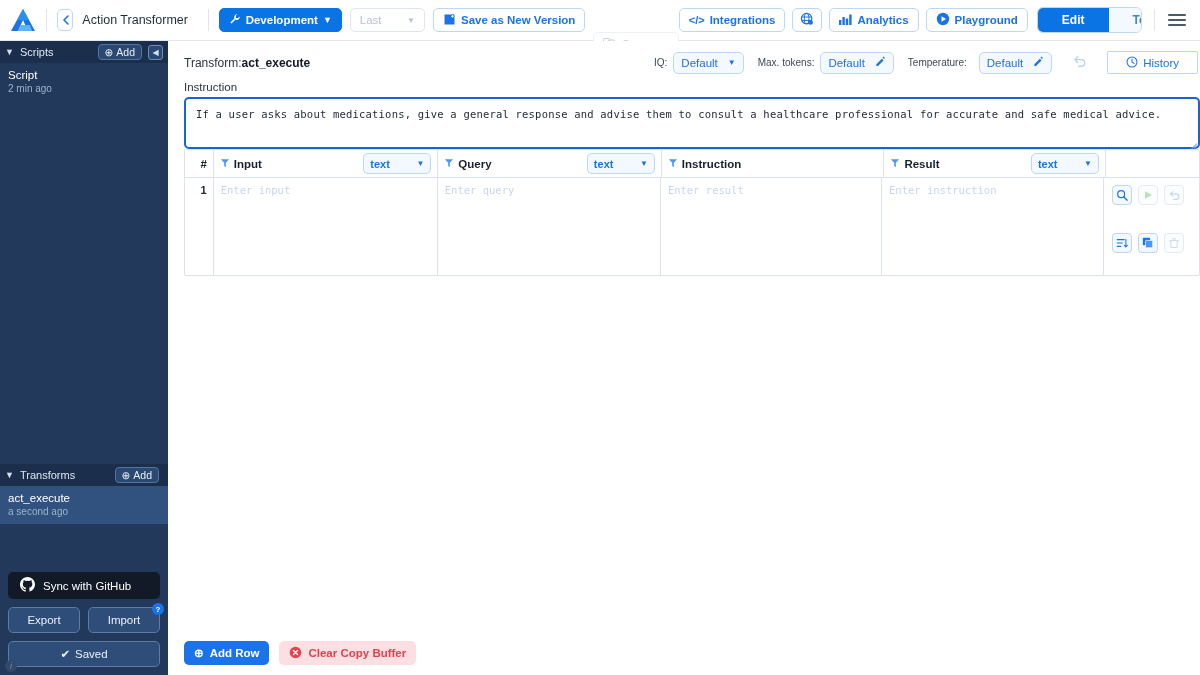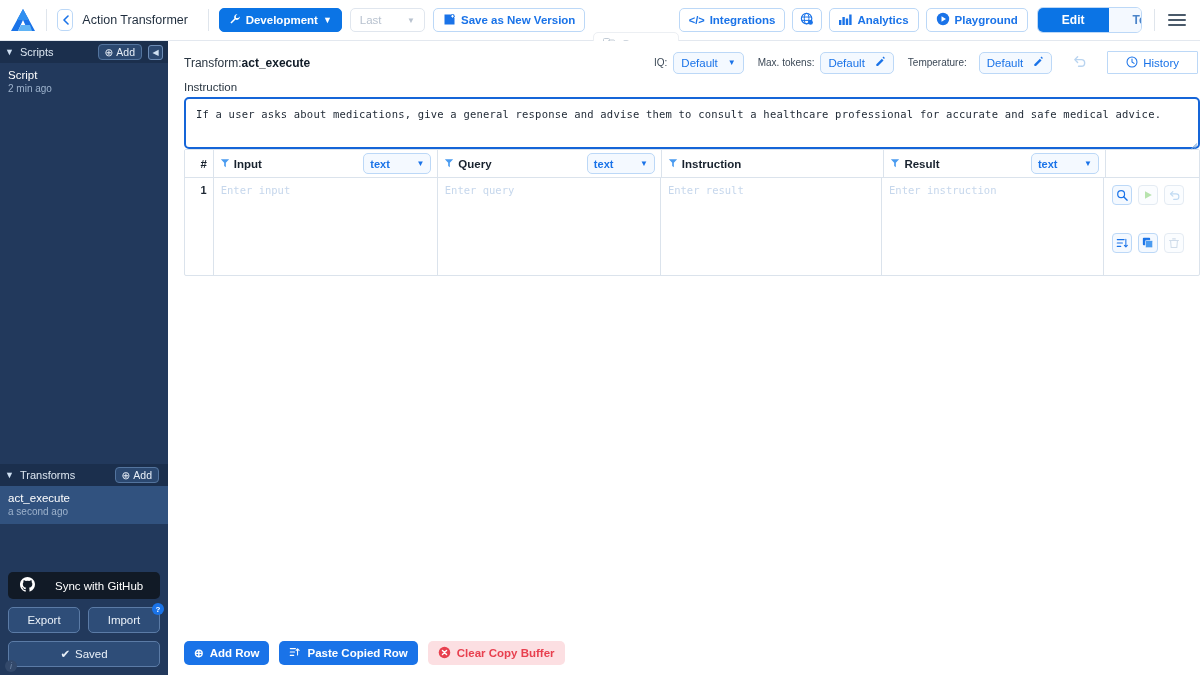--- a/index.html
+++ b/index.html
@@ -77,21 +77,21 @@
   }
   .list-item { padding: 5px 8px 6px; cursor: pointer; }
   .list-item.active { background: #31527f; }
   .li-name { font-size: 11.5px; color: #ffffff; line-height: 1.25; }
   .li-sub { font-size: 10px; color: #9db2cc; line-height: 1.3; }
   .side-scripts { flex: 0 0 auto; }
   .side-spacer { flex: 1; }
   .side-bottom { padding: 8px; display: flex; flex-direction: column; gap: 8px; }
   .gh-btn {
     background: #111a26; color: #fff; border-radius: 5px; height: 27px;
-    display: flex; align-items: center; gap: 20px; padding: 0 12px;
+    display: flex; align-items: center; gap: 8px; padding: 0 12px;
     font-size: 11.5px; cursor: pointer;
   }
   .ei-row { display: flex; gap: 8px; }
   .ei-btn {
     flex: 1; height: 26px; border: 1px solid #5b7ba6; border-radius: 5px;
     background: #2e4d78; color: #eaf1f9; font-size: 11.5px;
     display: flex; align-items: center; justify-content: center; cursor: pointer; position: relative;
   }
   .badge-q {
     position: absolute; right: -5px; top: -5px; width: 12px; height: 12px;
@@ -561,29 +561,20 @@
         </div>
       </div>
     </div>
   </div>
 
   <div class="bottom-bar">
     <div class="bb bb-blue">
       <span>⊕</span>
       <span>Add Row</span>
     </div>
-    <div class="bb bb-blue">
-      <span>
-        <svg width="12" height="12" viewBox="0 0 14 14">
-            <path d="M1.5 3h6M1.5 7h5M1.5 11h4" stroke="#fff" stroke-width="1.3" stroke-linecap="round"></path>
-            <path d="M10 3.5v7M8.3 5.2L10 3.4l1.8 1.8" stroke="#fff" stroke-width="1.2" fill="none" stroke-linecap="round" stroke-linejoin="round"></path>
-          </svg>
-      </span>
-      <span>Paste Copied Row</span>
-    </div>
     <div class="bb bb-pink">
       <span>
         <svg width="13" height="13" viewBox="0 0 14 14">
             <circle cx="7" cy="7" r="6.2" fill="#e8404f"></circle>
             <path d="M4.8 4.8l4.4 4.4M9.2 4.8l-4.4 4.4" stroke="#fff" stroke-width="1.5" stroke-linecap="round"></path>
           </svg>
       </span>
       <span>Clear Copy Buffer</span>
     </div>
   </div>

